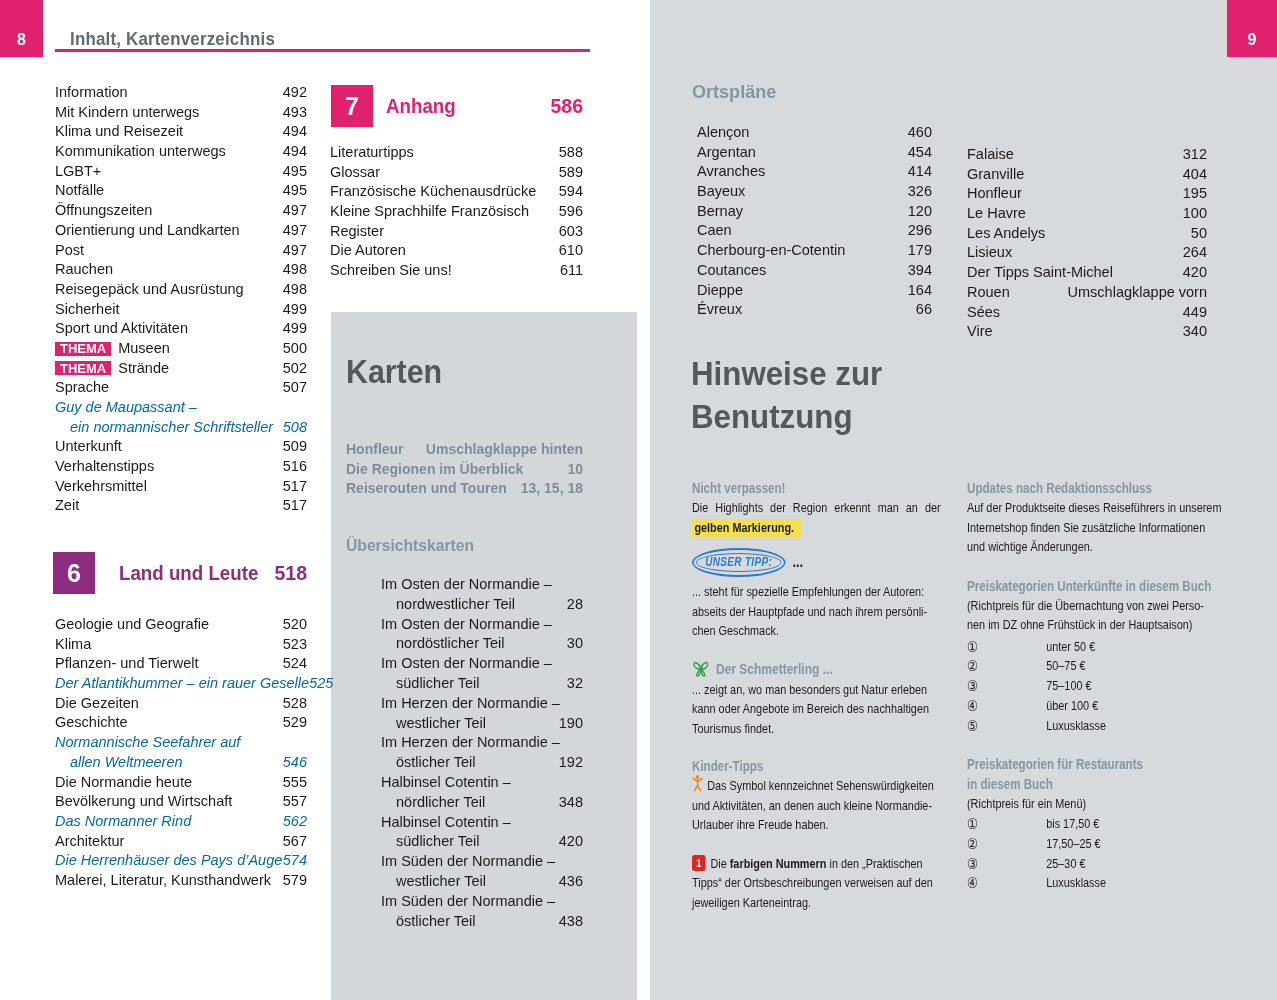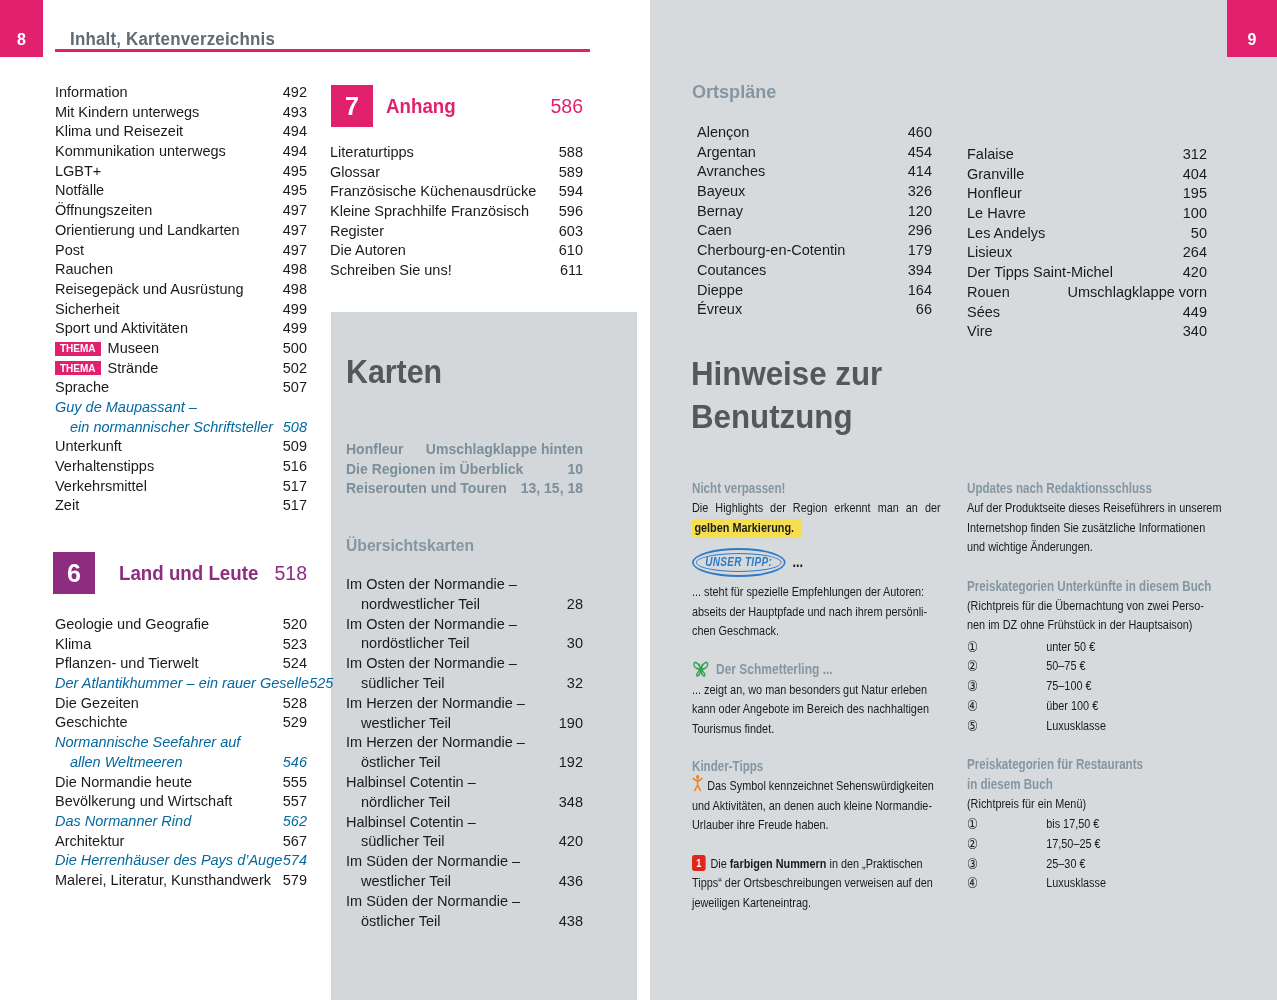--- a/index.html
+++ b/index.html
@@ -23,53 +23,53 @@
   #right-bg{left:650px;top:0;width:627px;height:1000px;background:#d7dadd;}
   #karten-bg{left:331px;top:312px;width:306px;height:688px;background:#d3d7d9;}
 
   
   .list .row{display:flex;align-items:baseline;height:19.7px;line-height:19.7px;
              font-size:14.5px;white-space:nowrap;}
   .list .lbl{}
   .list .pg{margin-left:auto;text-align:right;}
   .row[data-s~="i"]{font-style:italic;color:#0369a1;}
   .row[data-s~="ind"] .lbl{padding-left:15px;}
-  .badge{background:#e2216e;color:#fff;font-size:10px;font-weight:bold;
+  .badge{background:#e2216e;color:#fff;font-size:13px;font-weight:bold;
          padding:1.5px 5px;margin-right:7px;line-height:11px;align-self:center;}
   .badge:empty{display:none;}
   .pg:empty{display:none;}
 
   #col1{left:55px;top:83px;width:252px;}
   #sec6-list{left:55px;top:615px;width:252px;}
   #sec7-list{left:330px;top:143px;width:253px;}
 
   
   .sec{display:flex;align-items:center;}
   .secbox{width:42px;height:42px;display:flex;align-items:center;justify-content:center;
           color:#fff;font-weight:bold;font-size:25px;flex:none;}
   .sectitle{font-weight:bold;font-size:19.5px;transform:scaleX(.96);transform-origin:0 50%;}
-  .secpg{margin-left:auto;font-weight:normal;font-size:19.5px;}
+  .secpg{margin-left:auto;font-weight:bold;font-size:19.5px;}
   #sec6{left:53px;top:552px;width:254px;}
   #sec6 .secbox{background:#8e2d7f;}
   #sec6 .sectitle,#sec6 .secpg{color:#8e2d7f;}
   #sec6 .sectitle{margin-left:24px;}
   #sec7{left:331px;top:85px;width:252px;}
   #sec7 .secbox{background:#e2216e;}
   #sec7 .sectitle,#sec7 .secpg{color:#e2216e;}
   #sec7 .sectitle{margin-left:13px;}
 
   
   #karten-title{left:346px;top:353px;font-size:33px;font-weight:bold;color:#55585b;
                 transform:scaleX(.92);transform-origin:0 0;}
   #karten-top{left:346px;top:440px;width:237px;}
   #karten-top .row{font-weight:bold;color:#7b8e9b;font-size:14px;}
   #uebersicht-title{left:346px;top:536px;font-size:16.5px;font-weight:bold;color:#8496a2;
                     transform:scaleX(.95);transform-origin:0 0;}
   #karten-maps{left:346px;top:575px;width:237px;}
-  #karten-maps .row{height:19.8px;line-height:19.8px;}
+  #karten-maps .row{height:19.8px;line-height:19.8px;margin-left:35px;}
 
   
   #orts-title{left:692px;top:81px;font-size:19px;font-weight:bold;color:#8496a2;
               transform:scaleX(.95);transform-origin:0 0;}
   #towns-a{left:697px;top:123px;width:235px;}
   #towns-b{left:967px;top:123px;width:240px;margin-top:22px;}
 
   
   #hinweise-title{left:691px;top:352px;font-size:34px;line-height:43px;font-weight:bold;
                   color:#55585b;transform:scaleX(.92);transform-origin:0 0;white-space:pre-line;}

